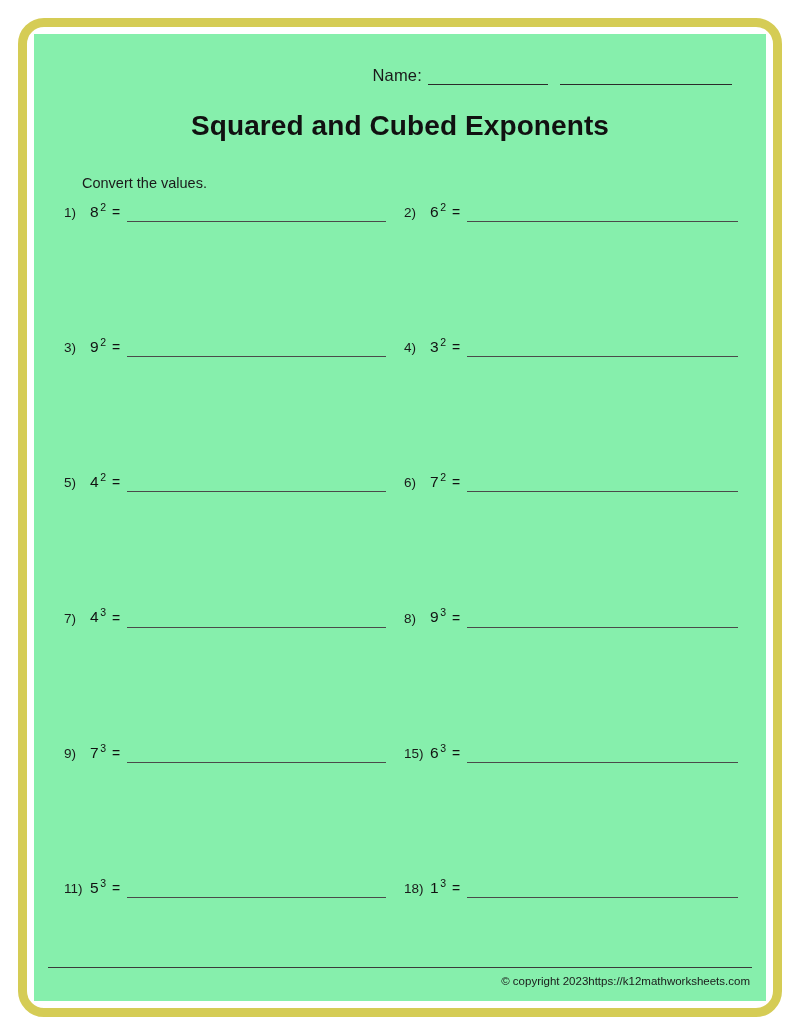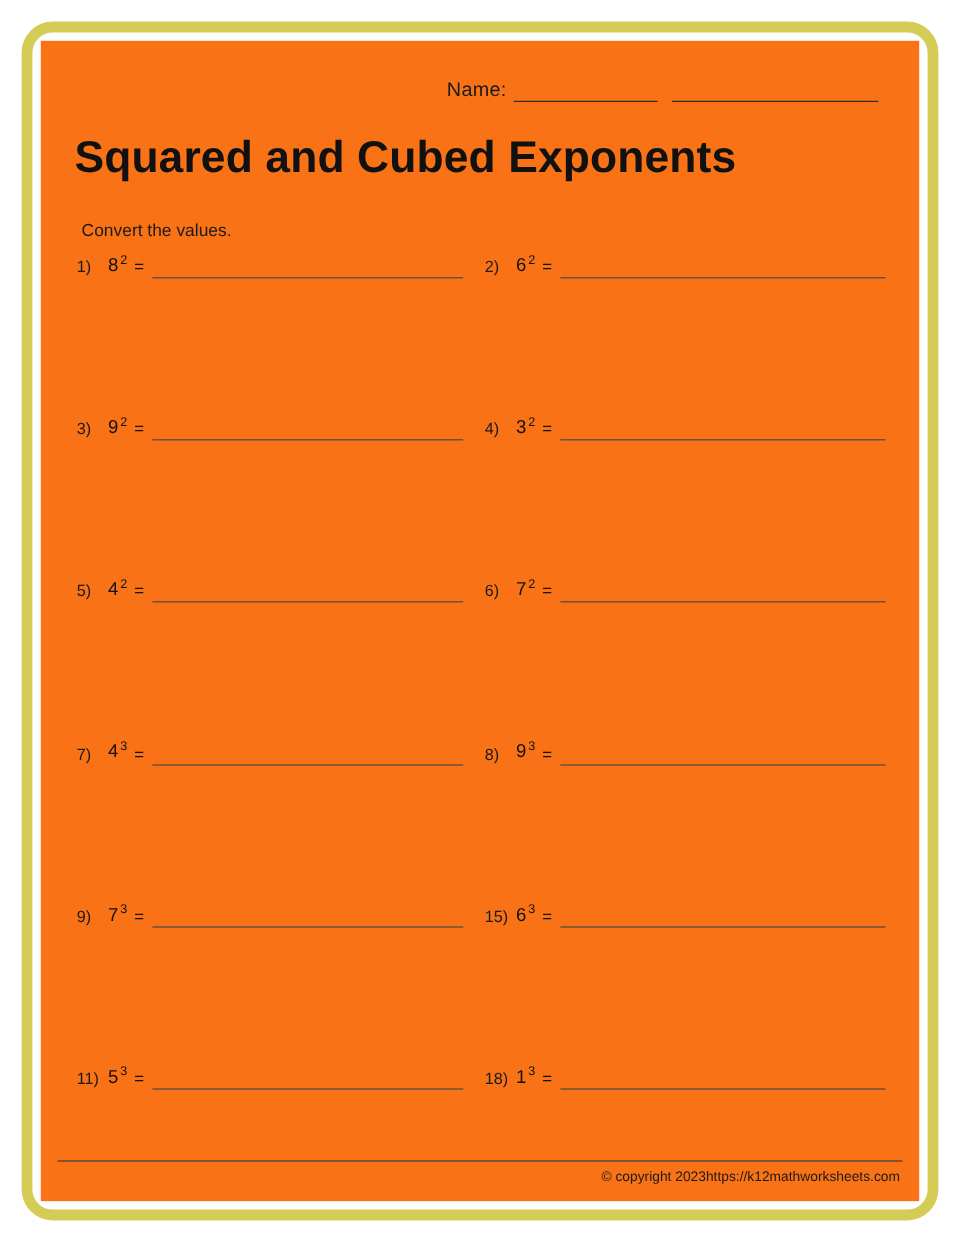--- a/index.html
+++ b/index.html
@@ -30,21 +30,21 @@
     border: 9px solid #d5cc55;
     border-radius: 26px;
     box-sizing: border-box;
   }
   .sheet {
     position: absolute;
     left: 34px;
     top: 34px;
     right: 34px;
     bottom: 34px;
-    background: #f97316;
+    background: #86efac;
     box-sizing: border-box;
     padding: 20px 28px 0 28px;
   }
 
   
   .name-row {
     display: flex;
     justify-content: flex-end;
     align-items: flex-end;
     padding-right: 6px;
@@ -64,32 +64,33 @@
   .name-blank.second {
     width: 120px;
   }
   .name-blanks {
     display: flex;
     align-items: flex-end;
     gap: 6px;
   }
 
   .title {
-    font-size: 37px;
+    text-align: center;
+    font-size: 28px;
     font-weight: bold;
     color: #111111;
     margin-top: 25px;
     letter-spacing: 0.1px;
   }
 
   .instructions {
     font-size: 14.5px;
     color: #1a1a1a;
     margin-top: 33px;
-    margin-left: 6px;
+    margin-left: 20px;
   }
 
   .problems {
     margin-top: 10px;
   }
   .prow {
     display: flex;
     width: 100%;
   }
   .pcell {

